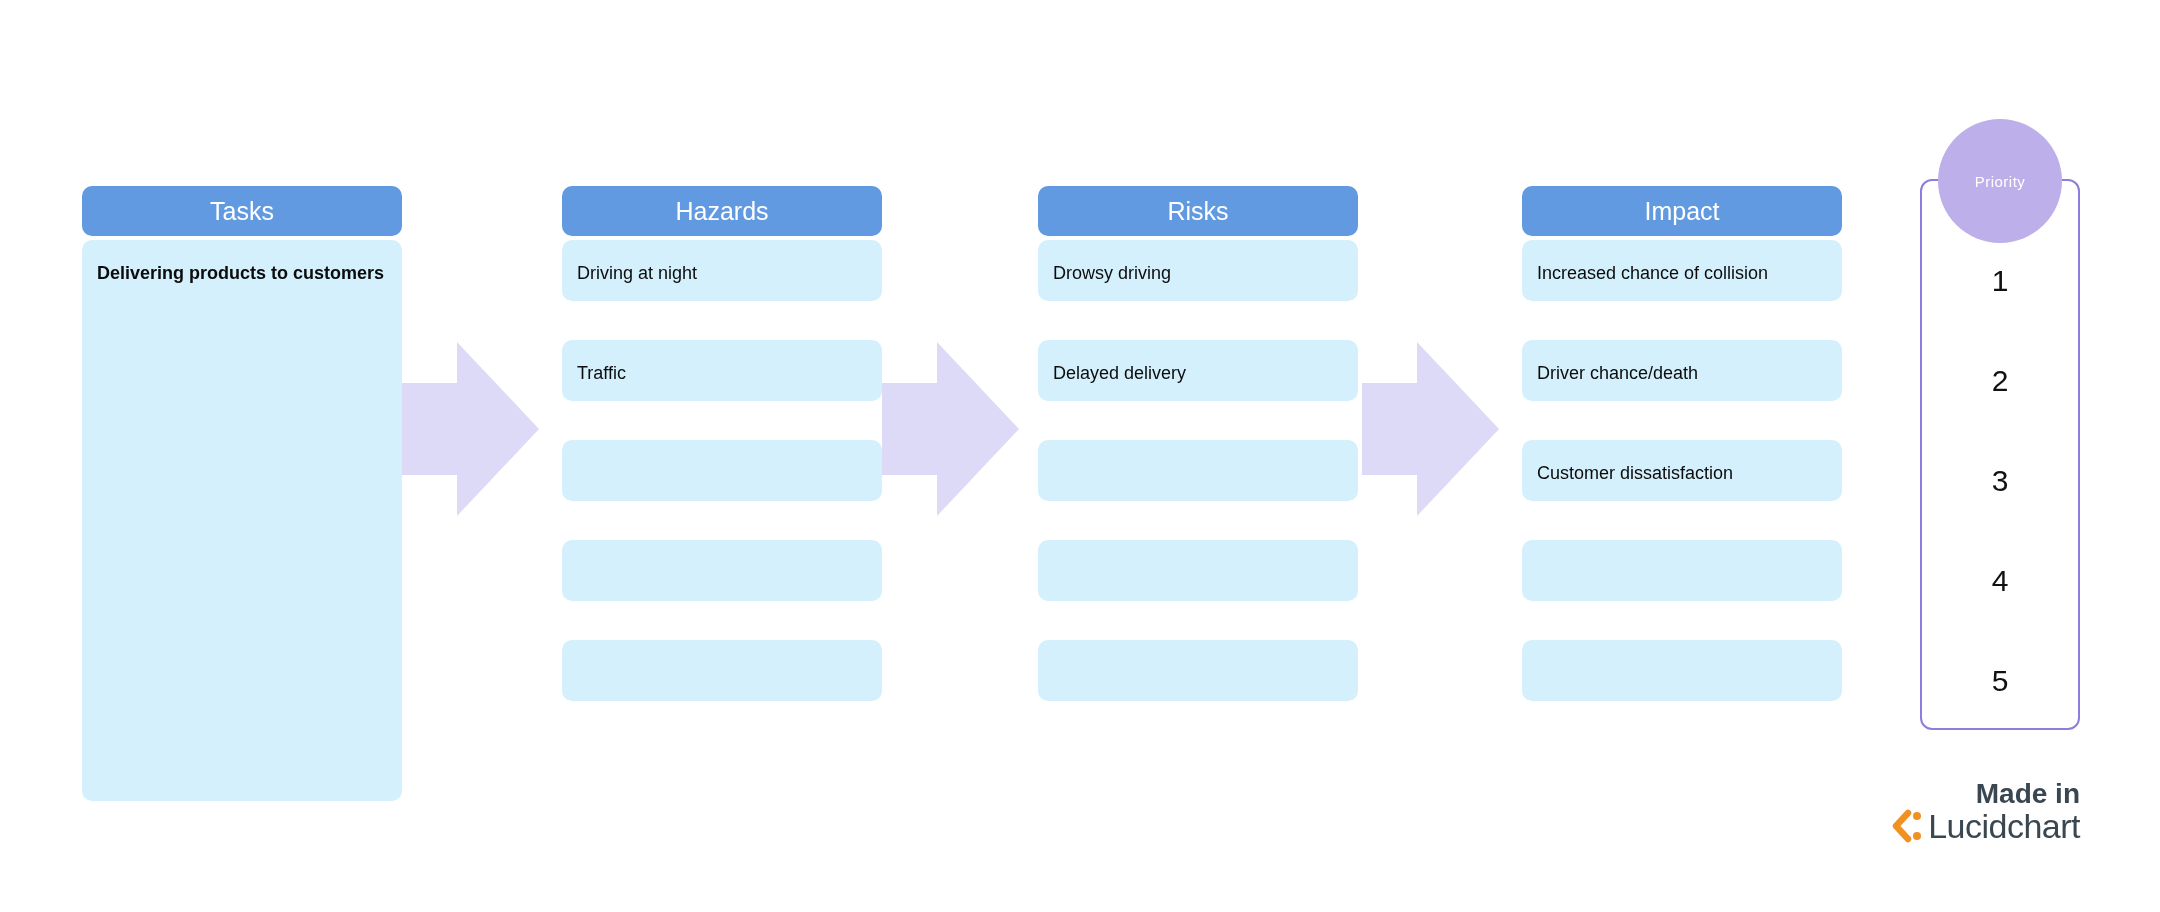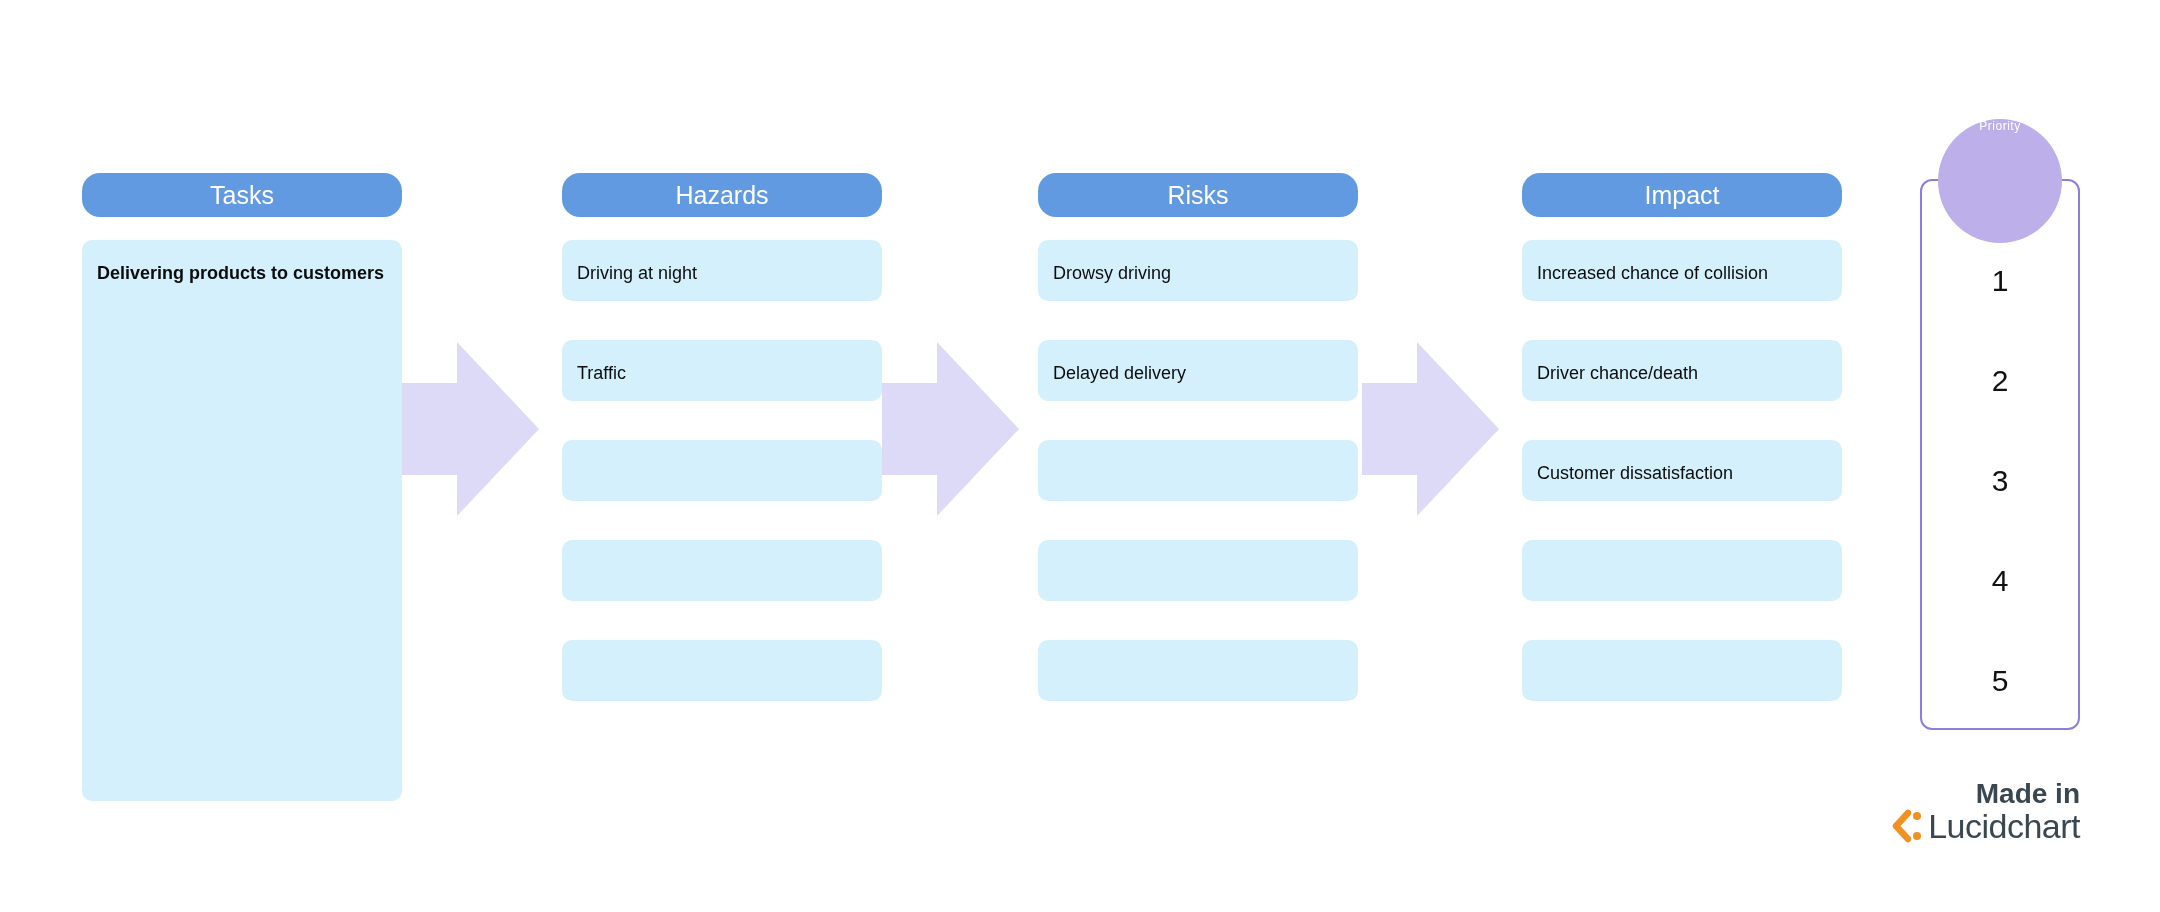--- a/index.html
+++ b/index.html
@@ -1,34 +1,34 @@
 <!DOCTYPE html>
 <html style="--header_blue: #619ae0; --cell_blue: #d4f0fc; --arrow_lavender: #dcdaf7; --circle_lavender: #bdafea; --panel_border_purple: #8f7ed9; --brand_orange: #f09122; --brand_dark: #3a4750; --header_text: #ffffff;"><head>
 <meta charset="utf-8">
 <style>
   html,body{margin:0;padding:0;background:#ffffff;}
   .page{position:relative;width:2160px;height:912px;background:#fff;overflow:hidden;
         font-family:"Liberation Sans", sans-serif;}
   .title{position:absolute;left:88px;top:82px;font-size:40px;line-height:1.1;
          color:#0d0d0d;letter-spacing:0.2px;}
-  .col-header{position:absolute;top:173px;width:320px;height:44px;border-radius:18px;
+  .col-header{position:absolute;top:186px;width:320px;height:50px;border-radius:10px;
         background:var(--header_blue,#619ae0);color:var(--header_text,#ffffff);
         font-size:25px;display:flex;align-items:center;justify-content:center;}
   .cell{position:absolute;width:320px;height:61px;border-radius:10px;
         background:var(--cell_blue,#d4f0fc);box-sizing:border-box;
         padding:23px 8px 0 15px;font-size:18px;color:#0c0c0c;white-space:nowrap;}
   .cell.tall{height:561px;font-weight:bold;}
   .arrow{position:absolute;top:342px;width:137px;height:174px;color:var(--arrow_lavender,#dcdaf7);}
   .prio-panel{position:absolute;left:1920px;top:179px;width:160px;height:551px;
         box-sizing:border-box;border:2px solid var(--panel_border_purple,#8f7ed9);
         border-radius:12px;background:#fff;}
   .prio-circle{position:absolute;left:1938px;top:119px;width:124px;height:124px;
         border-radius:50%;background:var(--circle_lavender,#bdafea);
-        display:flex;align-items:flex-start;justify-content:center;
-        color:#ffffff;font-size:12px;letter-spacing:0.5px;}
+        display:flex;align-items:center;justify-content:center;
+        color:#ffffff;font-size:15px;letter-spacing:0.5px;}
   .prio-num{position:absolute;left:1920px;width:160px;height:34px;text-align:center;
         font-size:30px;line-height:34px;color:#111;}
   .made-in{position:absolute;right:80px;top:778px;font-size:28px;font-weight:700;
         color:var(--brand_dark,#3a4750);}
   .logo-row{position:absolute;right:80px;top:804px;display:flex;align-items:center;gap:7px;}
   .logo-text{font-size:34px;color:var(--brand_dark,#3a4750);font-weight:300;letter-spacing:-0.5px;}
   .logo-text b{font-weight:400;}
 </style>
 </head>
 <body>

